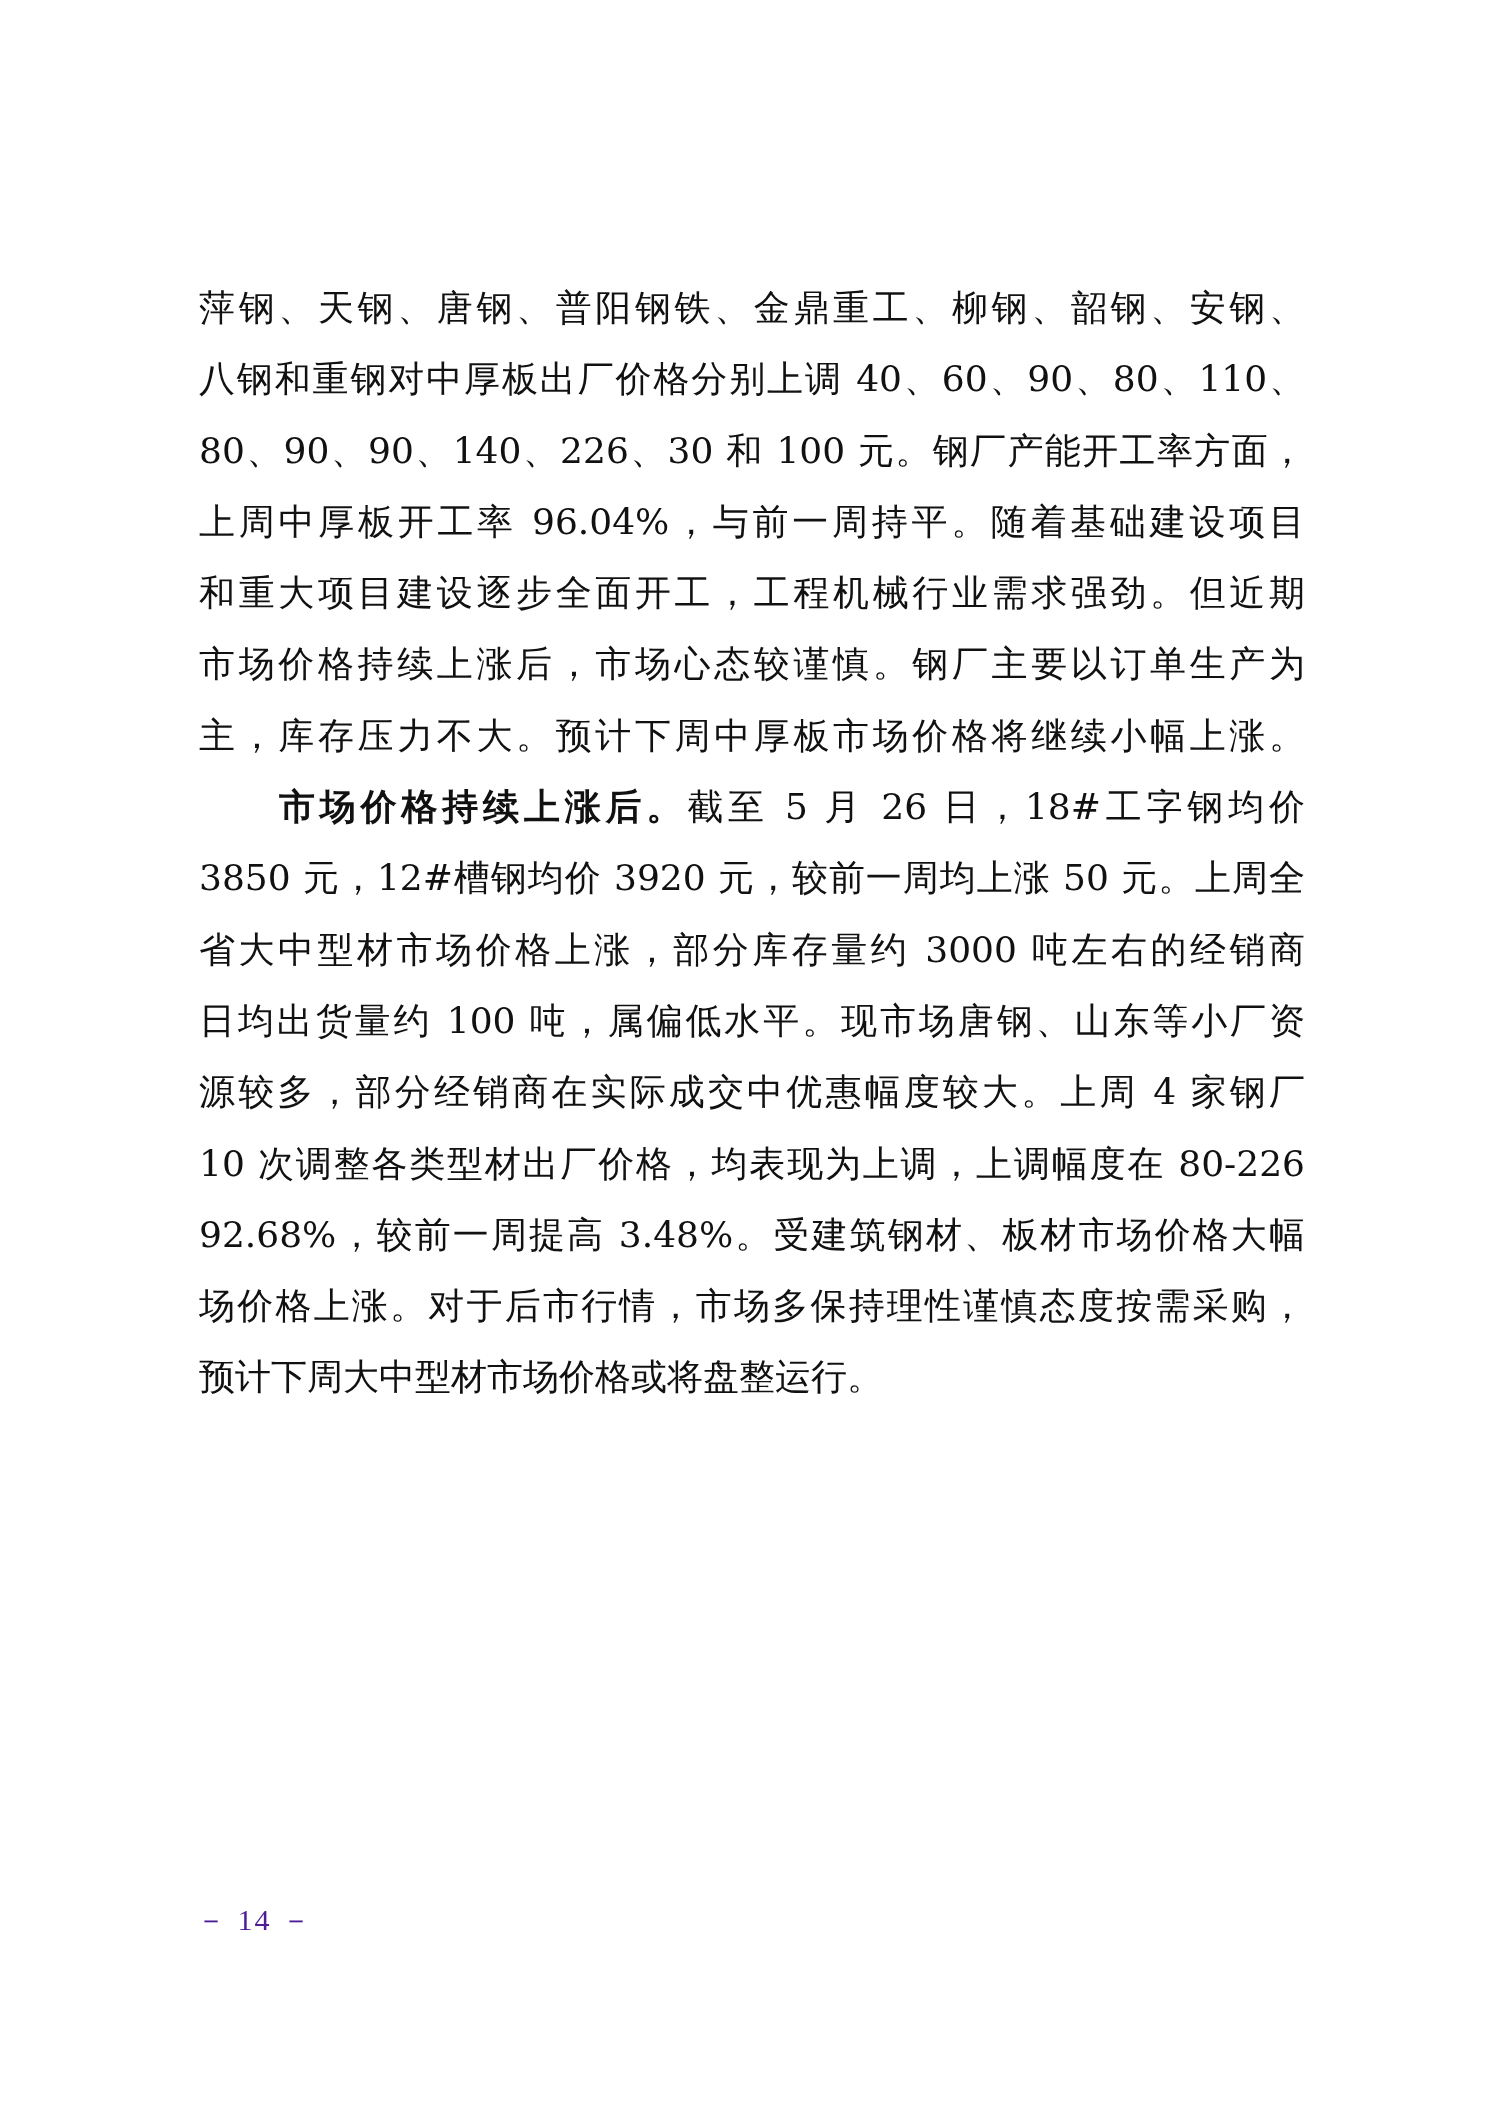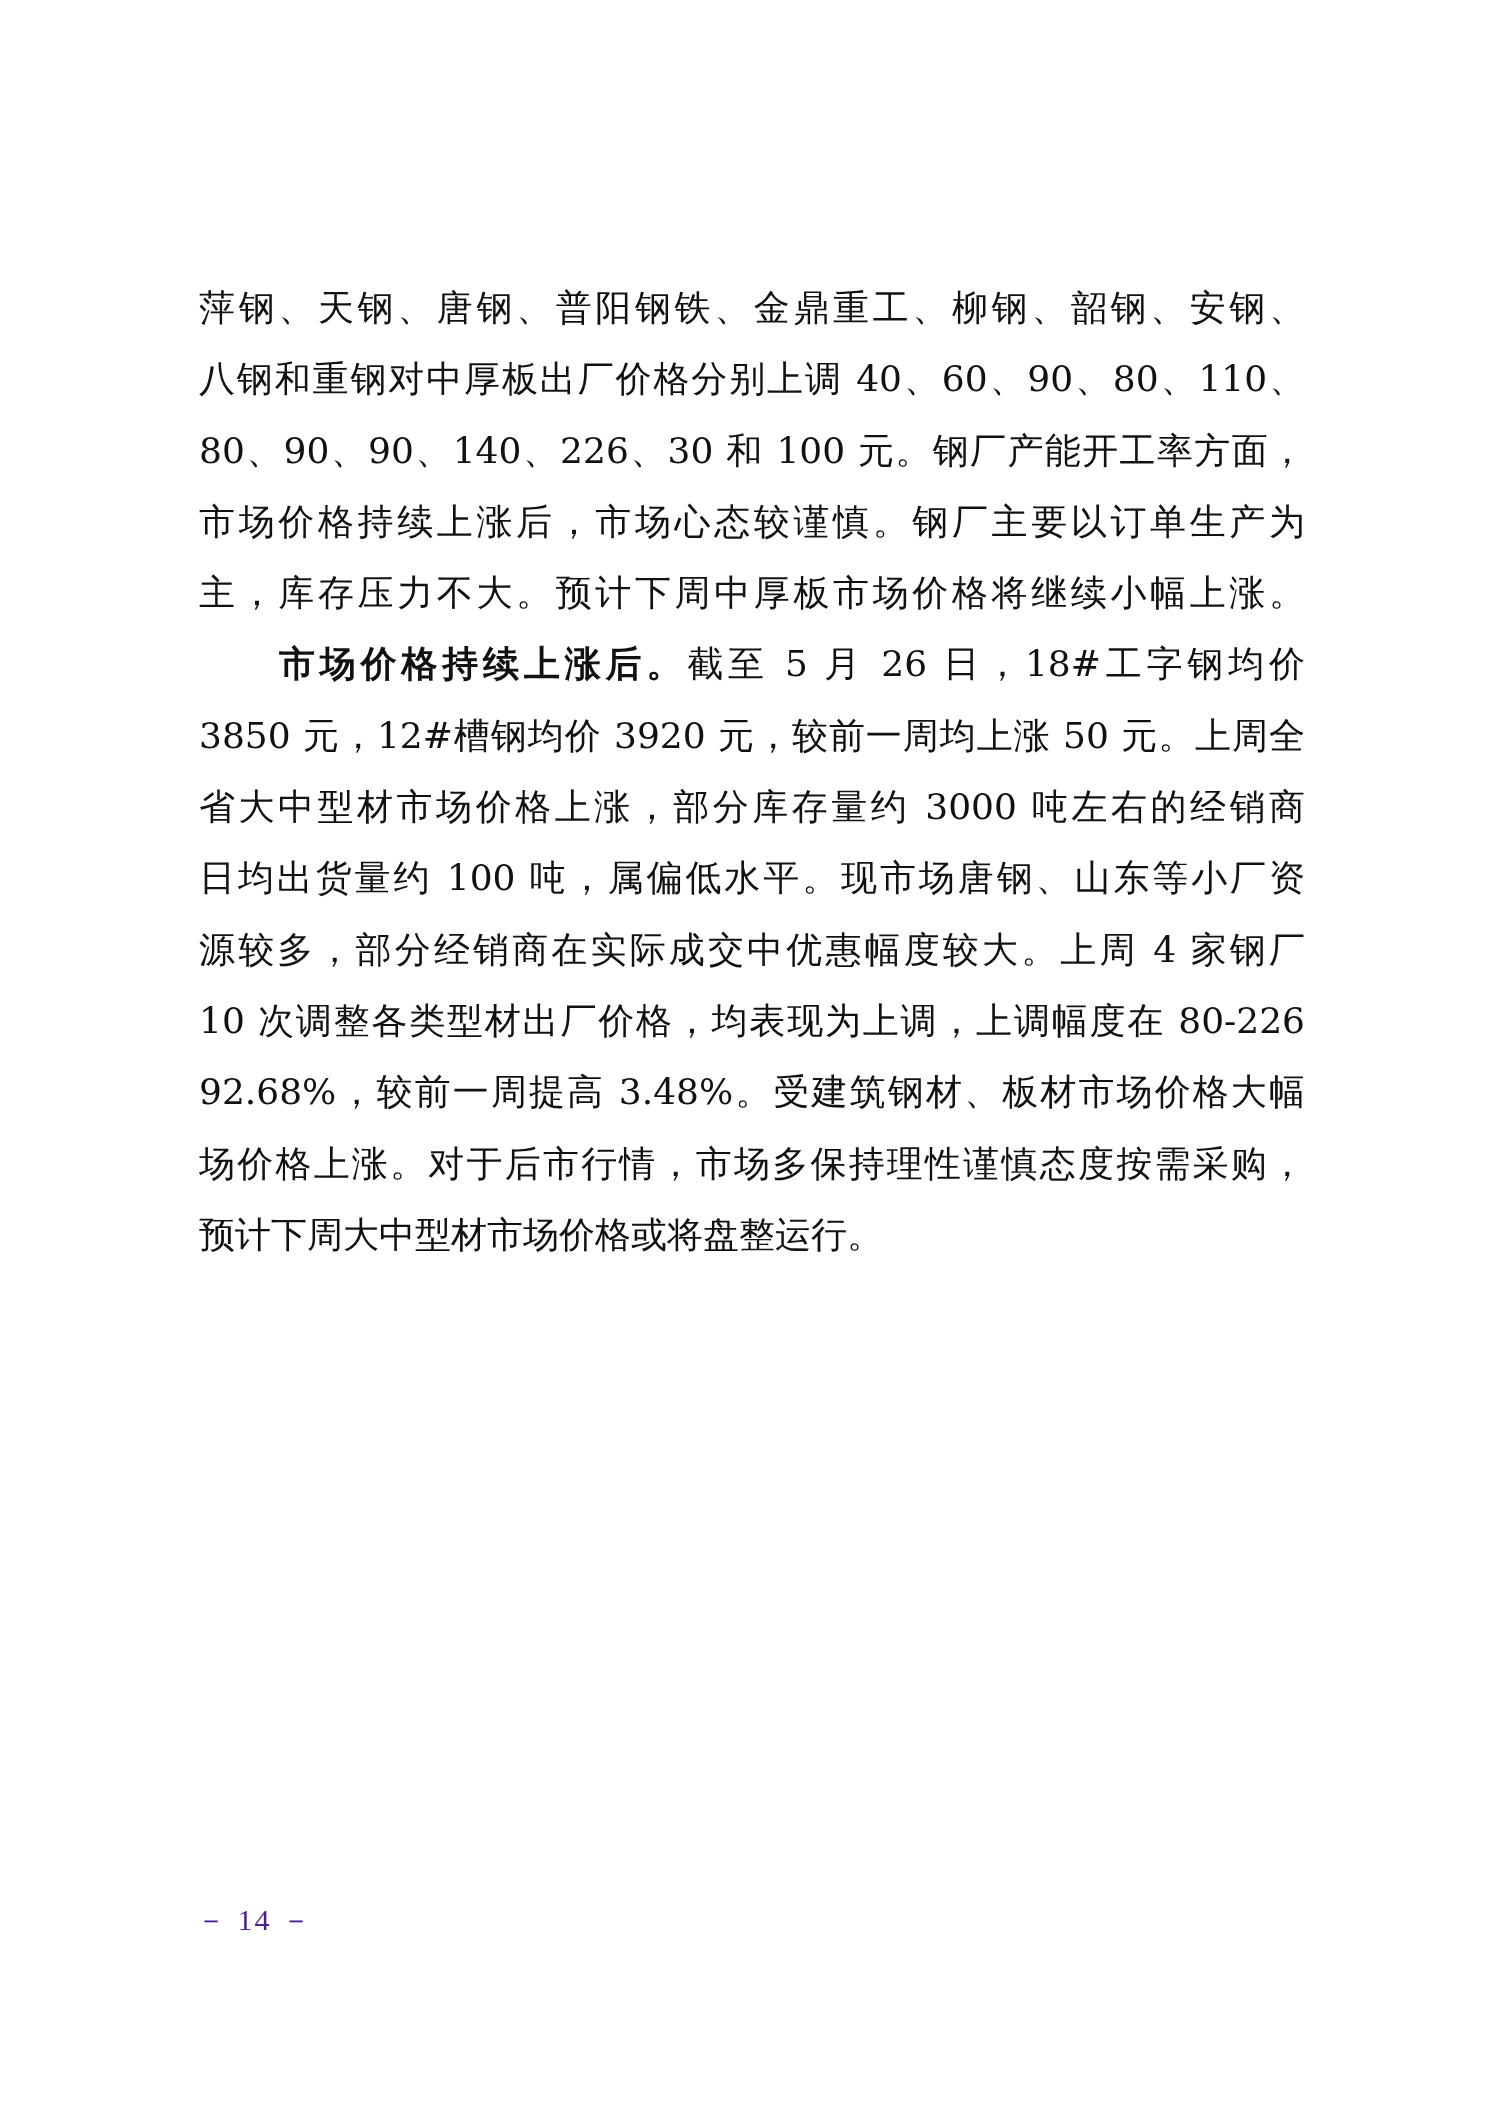--- a/index.html
+++ b/index.html
@@ -62,20 +62,22 @@
 <body>
 
 <div class="page">
 
   <div class="body-text">
 
     <div>
       <span class="line">萍钢、天钢、唐钢、普阳钢铁、金鼎重工、柳钢、韶钢、安钢、</span>
       <span class="line">八钢和重钢对中厚板出厂价格分别上调 40、60、90、80、110、</span>
       <span class="line">80、90、90、140、226、30 和 100 元。钢厂产能开工率方面，</span>
+      <span class="line">上周中厚板开工率 96.04%，与前一周持平。随着基础建设项目</span>
+      <span class="line">和重大项目建设逐步全面开工，工程机械行业需求强劲。但近期</span>
       <span class="line">市场价格持续上涨后，市场心态较谨慎。钢厂主要以订单生产为</span>
       <span class="line">主，库存压力不大。预计下周中厚板市场价格将继续小幅上涨。</span>
     </div>
 
     <div>
       <span class="line indent"><span class="bold-lead">市场价格持续上涨后。</span><span>截至 5 月 26 日，18#工字钢均价</span></span>
       <span class="line">3850 元，12#槽钢均价 3920 元，较前一周均上涨 50 元。上周全</span>
       <span class="line">省大中型材市场价格上涨，部分库存量约 3000 吨左右的经销商</span>
       <span class="line">日均出货量约 100 吨，属偏低水平。现市场唐钢、山东等小厂资</span>
       <span class="line">源较多，部分经销商在实际成交中优惠幅度较大。上周 4 家钢厂</span>

